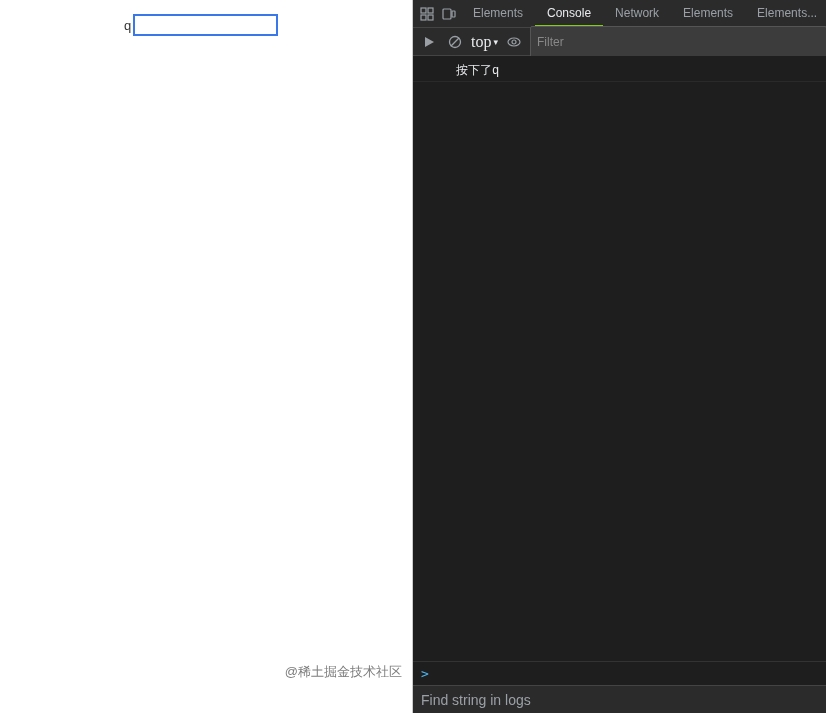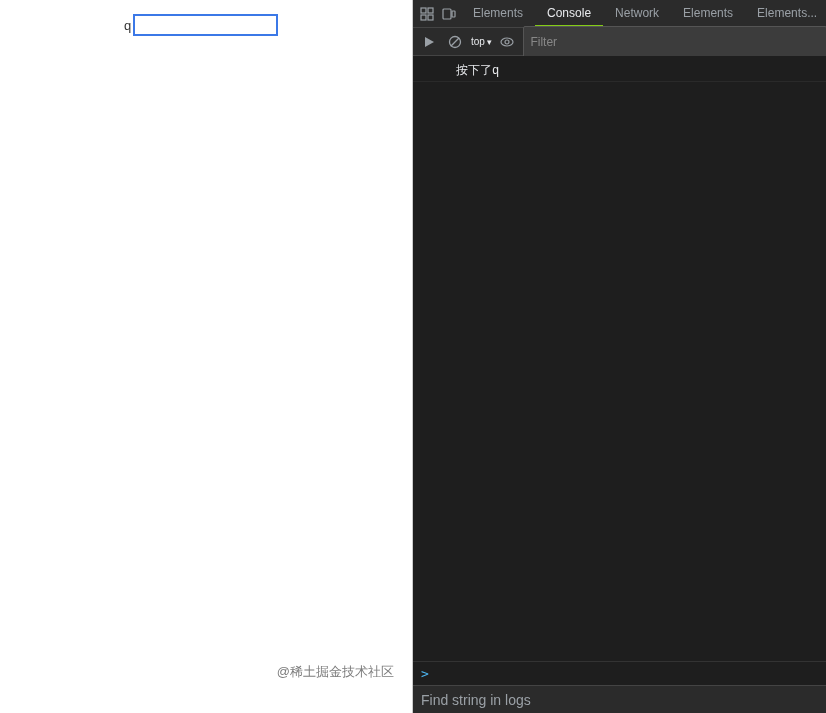--- a/index.html
+++ b/index.html
@@ -44,21 +44,21 @@
       font-size: 13px;
       padding: 0 2px;
       background: #fff;
       color: #333;
     }
 
     
     .watermark {
       position: absolute;
       bottom: 32px;
-      right: 18px;
+      right: 10px;
       font-size: 13px;
       color: #666;
       opacity: 0.85;
     }
 
     
     .devtools-panel {
       flex: 1;
       height: 713px;
       background: #1e1e1e;
@@ -140,22 +140,23 @@
       align-items: center;
       background: transparent;
       border: none;
       color: #e8eaed;
       font-size: 12px;
       cursor: pointer;
       gap: 2px;
     }
 
     .top-text {
-      font-size: 10px;
-      color: #e8eaed;
+      font-size: 16px;
+      color: #e8eaed;
+      font-family: Liberation Serif, serif;
     }
 
     .chevron-down {
       font-size: 9px;
       color: #e8eaed;
     }
 
     .filter-input {
       flex: 1;
       height: 32px;

